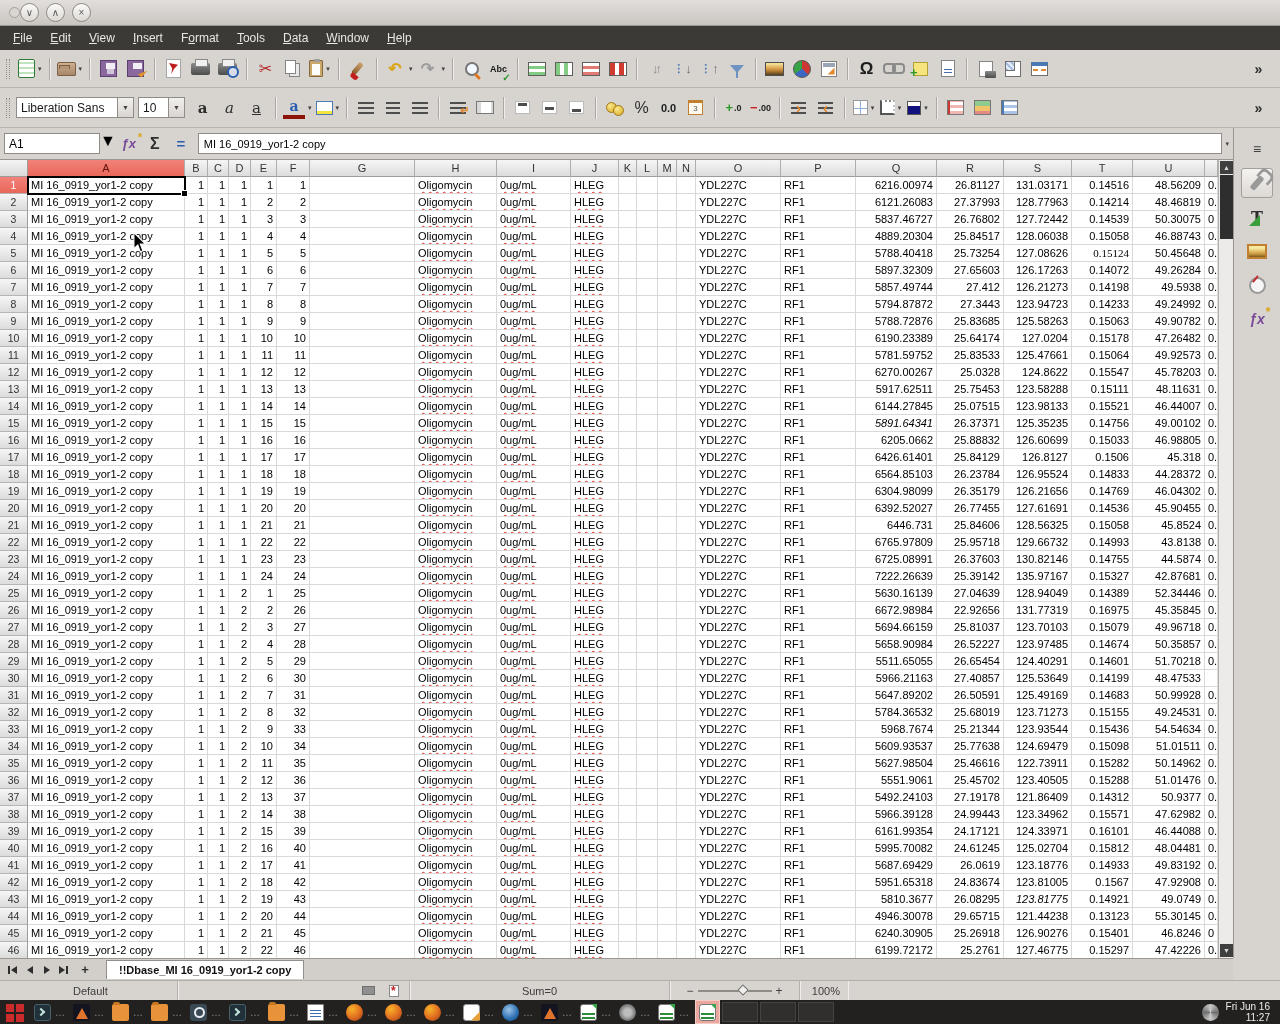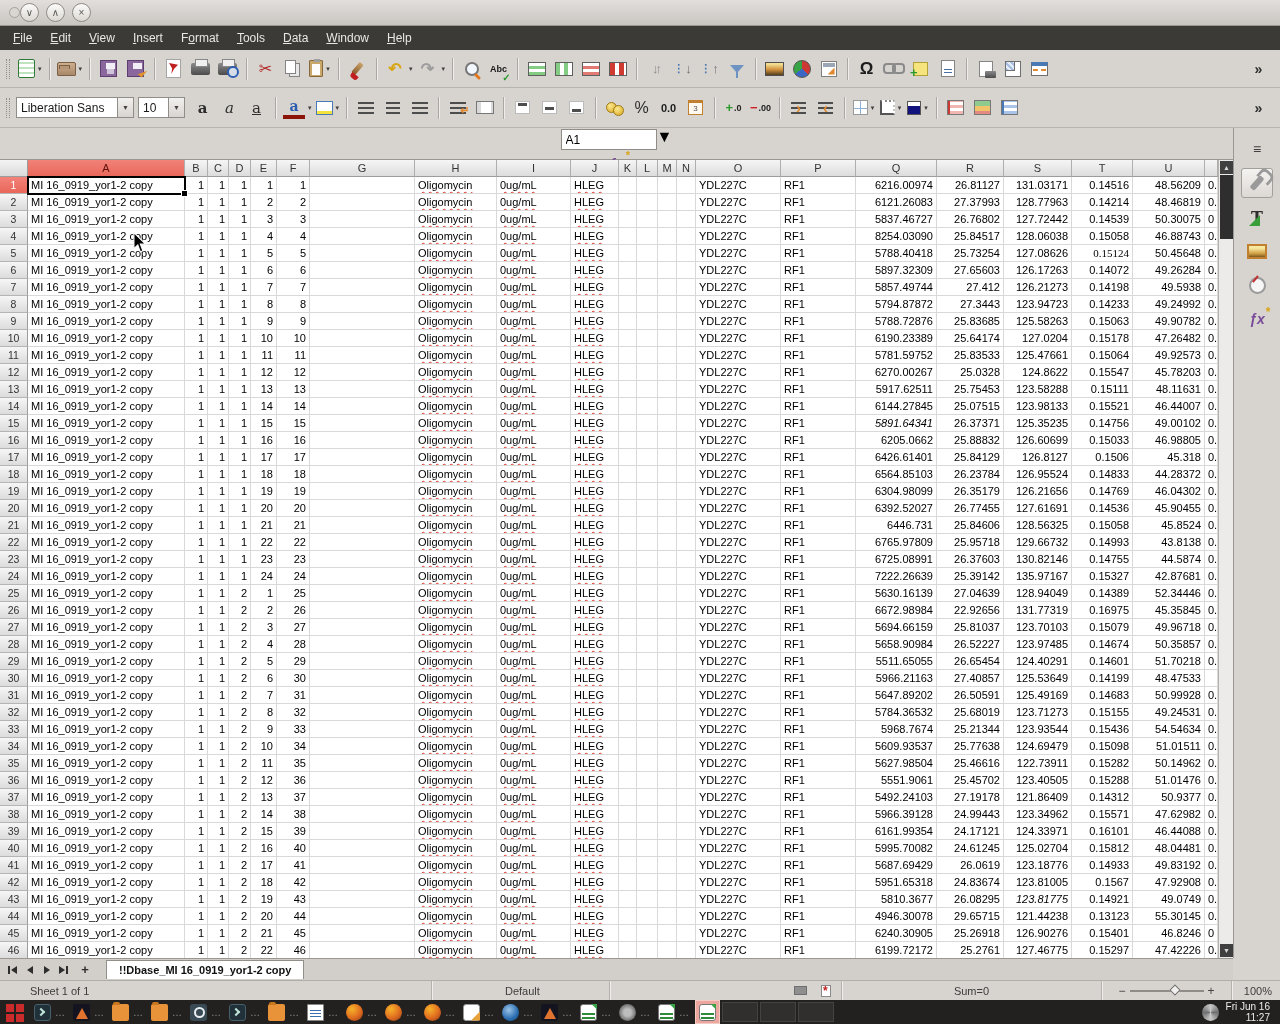--- a/index.html
+++ b/index.html
@@ -118,21 +118,21 @@
   .icon-borders { width:15px; height:15px; border:1px solid #9a9a9a; background:#fff; }
   .icon-borders::before { content:""; position:absolute; left:0; right:0; top:50%; height:1px; background:#8fb0d8; }
   .icon-borders::after { content:""; position:absolute; top:0; bottom:0; left:50%; width:1px; background:#8fb0d8; }
   .icon-border-style { width:15px; height:15px; background:#fff; border-top:2px dotted #8a8a8a; border-right:2px dotted #c5c5c5; border-bottom:2px solid #555; border-left:2px solid #555; }
   .icon-border-color { width:14px; height:14px; background:#12127e; border:1px solid #555; box-shadow:inset 0 4px 0 #fff; }
   .icon-cond-format-1 { width:17px; height:15px; border:1px solid #777; background:repeating-linear-gradient(0deg,#f0b6b2 0 3px,#ffffff 3px 6px); box-shadow:inset 2px 0 0 #cc3832; }
   .icon-cond-format-2 { width:17px; height:15px; border:1px solid #777; background:linear-gradient(#8fcb8f 0 5px,#f2c469 5px 10px,#e48a82 10px 100%); }
   .icon-cond-format-3 { width:17px; height:15px; border:1px solid #777; background:repeating-linear-gradient(0deg,#a9c4e8 0 3px,#ffffff 3px 6px); box-shadow:inset 2px 0 0 #4a7ab5; }
 
   
-  .formulabar { height:32px; width:1233px; background:#d7d3cf; border-bottom:1px solid #9a9691; display:flex; align-items:center; padding:0 4px;flex-direction:column; }
+  .formulabar { height:32px; width:1233px; background:#d7d3cf; border-bottom:1px solid #9a9691; display:flex; align-items:center; padding:0 4px; }
   .namebox { display:flex; align-items:center; }
   #name-input { width:96px; height:21px; border:1px solid #908c87; background:#fff; font-size:12px; padding:0 4px; font-family:"Liberation Sans",sans-serif; }
   .fbtn { width:24px; height:24px; display:flex; align-items:center; justify-content:center; margin:0 1px; }
   .icon-function-wizard { font-style:italic; font-weight:bold; color:#7a4a9a; font-size:13px; }
   .icon-function-wizard::after { content:"*"; color:#d8a515; position:absolute; top:-2px; right:-2px; font-size:11px; }
   .icon-sum { font-size:16px; color:#2e2e2e; font-weight:bold; }
   .icon-formula-equals { font-size:15px; color:#2a5db0; font-weight:bold; }
   #formula-input { flex:1; height:21px; border:1px solid #908c87; background:#fff; font-size:11px; padding:0 5px; font-family:"Liberation Sans",sans-serif; margin-left:4px; }
   .fb-expand { font-size:7px; color:#444; margin-left:3px; }
   .fb-expand::before { content:"▾"; }
@@ -627,21 +627,21 @@
         <div class="cell" style="width: 105px;"></div>
         <div class="cell sq" style="width: 82px;">Oligomycin</div>
         <div class="cell sq" style="width: 74px;">0ug/mL</div>
         <div class="cell sq" style="width: 48px;">HLEG</div>
         <div class="cell" style="width: 18px;"></div>
         <div class="cell" style="width: 21px;"></div>
         <div class="cell" style="width: 19px;"></div>
         <div class="cell" style="width: 19px;"></div>
         <div class="cell" style="width: 85px;">YDL227C</div>
         <div class="cell" style="width: 75px;">RF1</div>
-        <div class="cell num" style="width: 81px;">8254.03090</div>
+        <div class="cell num" style="width: 81px;">4889.20304</div>
         <div class="cell num" style="width: 67px;">25.84517</div>
         <div class="cell num" style="width: 68px;">128.06038</div>
         <div class="cell num" style="width: 61px;">0.15058</div>
         <div class="cell num" style="width: 72px;">46.88743</div>
         <div class="cell" style="width: 13px;">0.</div>
       </div>
       <div class="grow">
         <div class="rh">5</div>
         <div class="cell" style="width: 157px;">MI 16_0919_yor1-2 copy</div>
         <div class="cell num" style="width: 23px;">1</div>
@@ -1737,23 +1737,20 @@
       <span class="tri-r"></span>
       <span class="nbar"></span>
     </div>
   <div class="nav-plus">+</div>
   <div class="sheet-tab">
       <span>!!Dbase_MI 16_0919_yor1-2 copy</span>
     </div>
 </div>
 
 <div id="statusbar">
-  <div class="sseg s1">
-      <span>Sheet 1 of 1</span>
-    </div>
   <div class="sseg s2">
       <span>Default</span>
     </div>
   <div class="sseg s3">
     <span class="icon-insert-mode"></span>
     <span class="icon-doc-modified"></span>
   </div>
   <div class="sseg s4">
       <span>Sum=0</span>
     </div>

